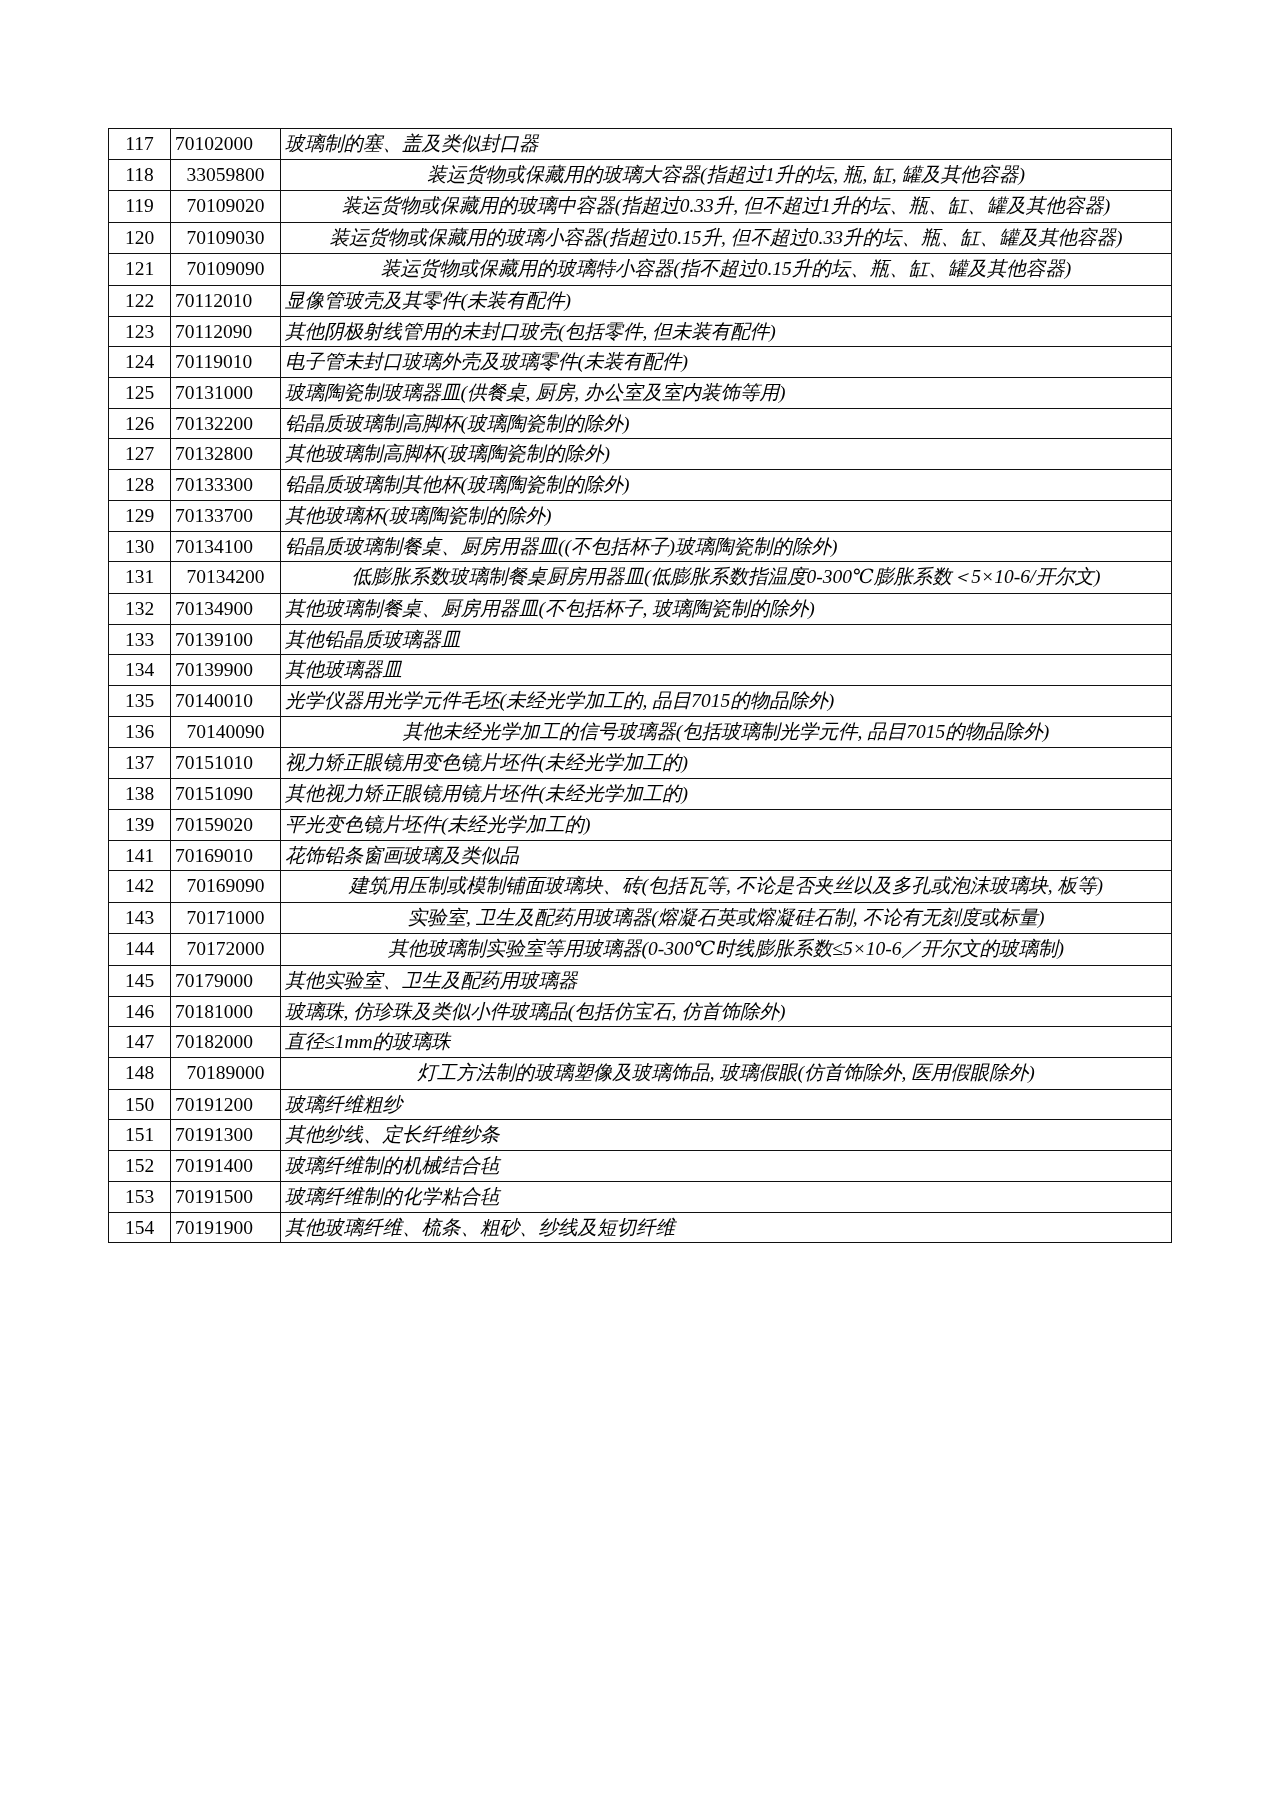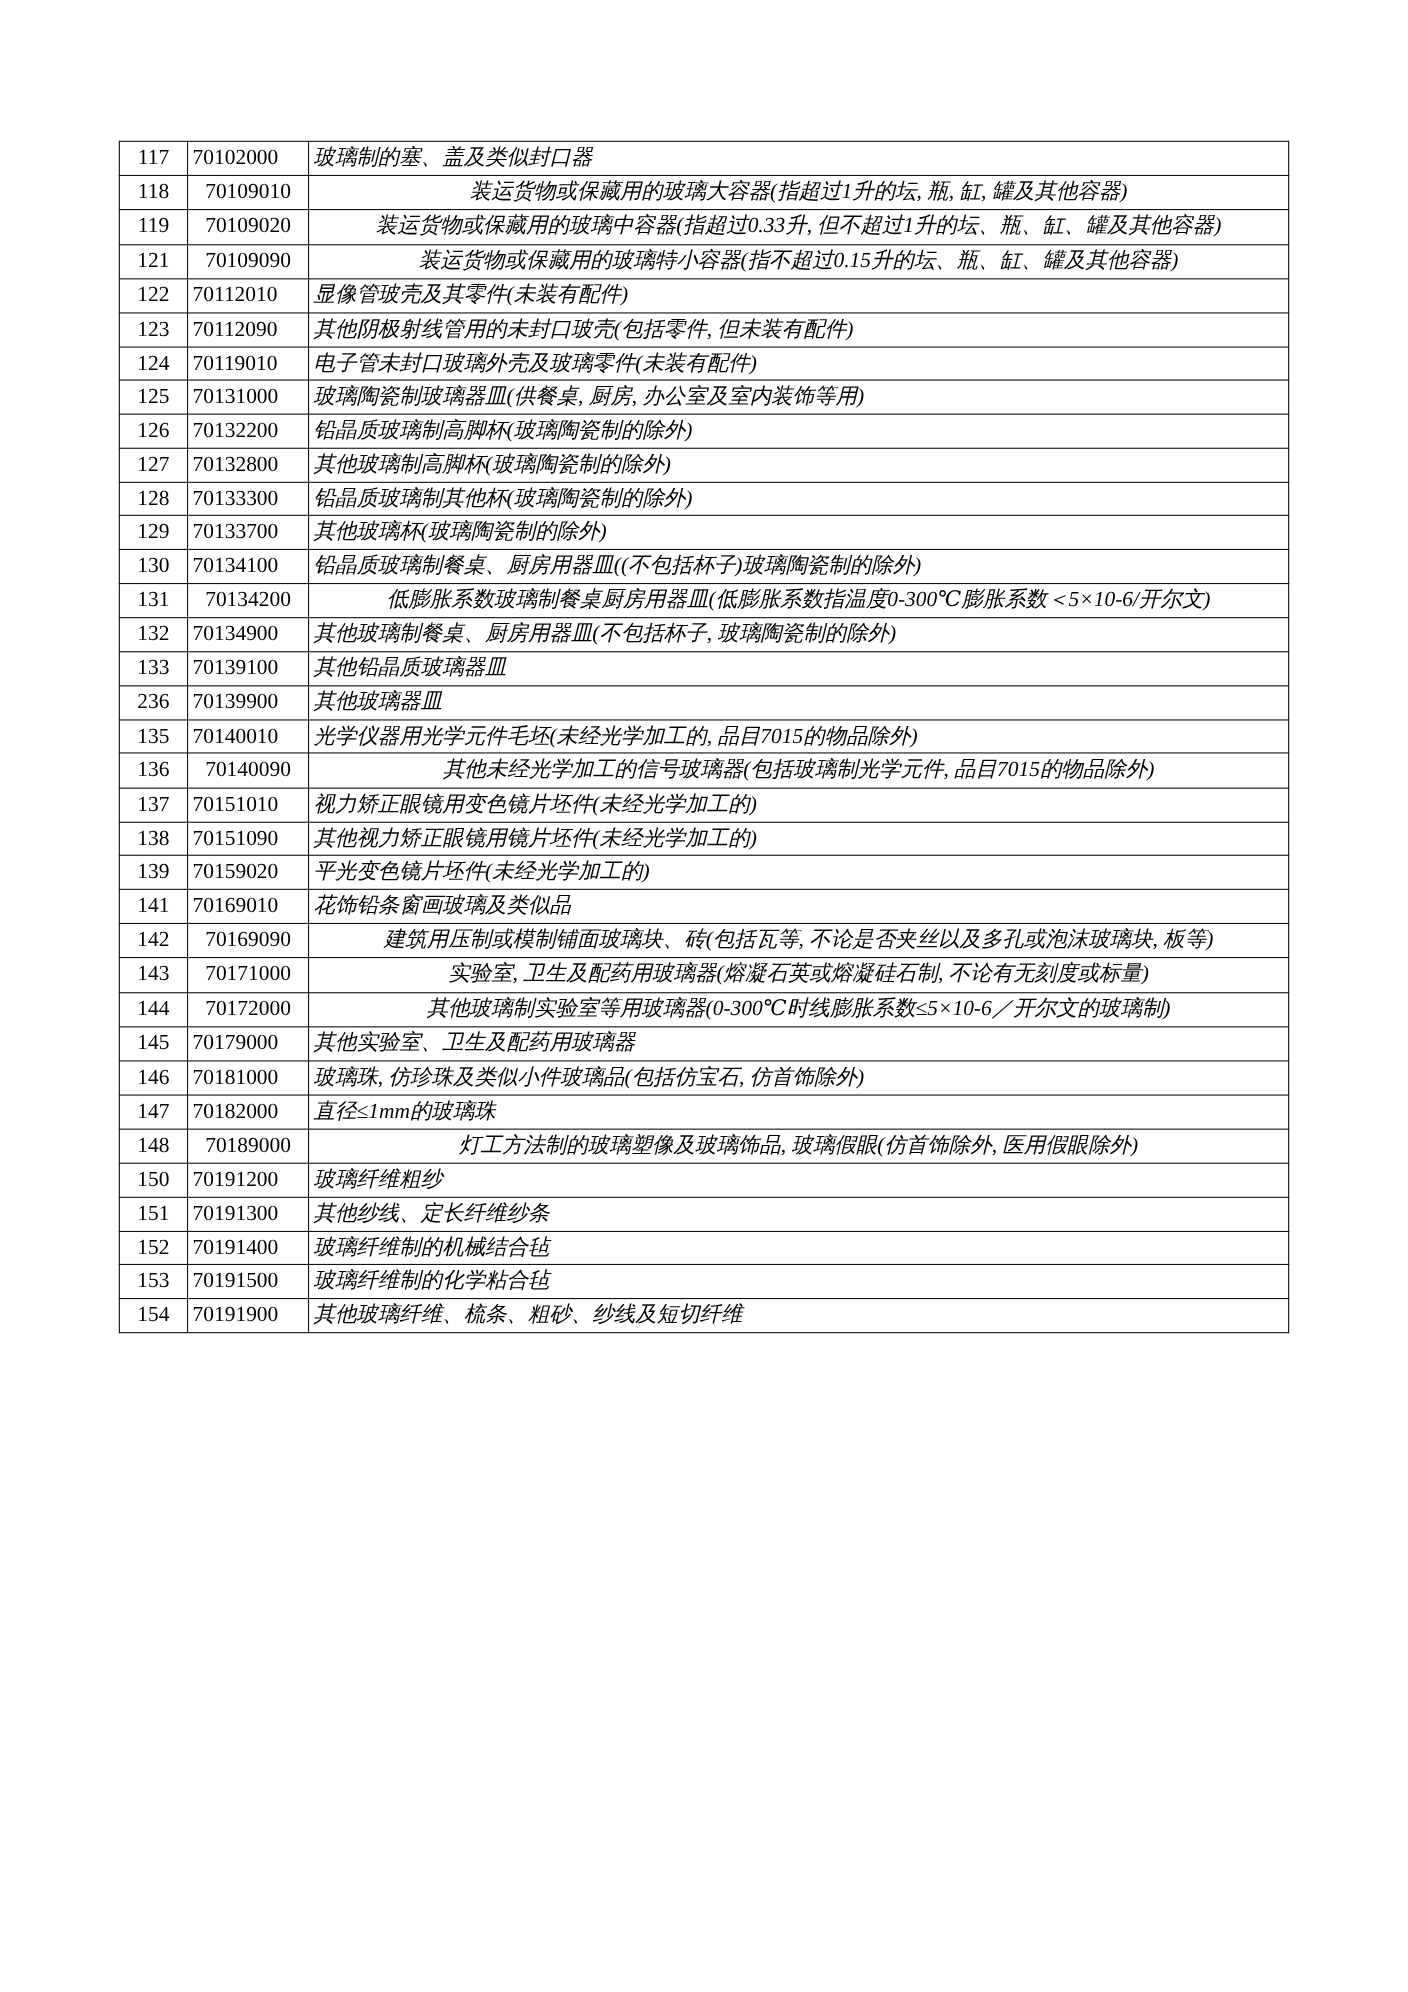--- a/index.html
+++ b/index.html
@@ -70,29 +70,34 @@
       <col class="c-desc">
     </colgroup>
     <tbody>
         <tr>
           <td class="idx">117</td>
           <td class="code">70102000</td>
           <td class="desc">玻璃制的塞、盖及类似封口器</td>
         </tr>
         <tr class="tall">
           <td class="idx">118</td>
-          <td class="code">70109010</td>
+          <td class="code">33059800</td>
           <td class="desc">装运货物或保藏用的玻璃大容器(指超过1升的坛, 瓶, 缸, 罐及其他容器)</td>
         </tr>
         <tr class="tall">
           <td class="idx">119</td>
           <td class="code">70109020</td>
           <td class="desc">装运货物或保藏用的玻璃中容器(指超过0.33升, 但不超过1升的坛、瓶、缸、罐及其他容器)</td>
         </tr>
         <tr class="tall">
+          <td class="idx">120</td>
+          <td class="code">70109030</td>
+          <td class="desc">装运货物或保藏用的玻璃小容器(指超过0.15升, 但不超过0.33升的坛、瓶、缸、罐及其他容器)</td>
+        </tr>
+        <tr class="tall">
           <td class="idx">121</td>
           <td class="code">70109090</td>
           <td class="desc">装运货物或保藏用的玻璃特小容器(指不超过0.15升的坛、瓶、缸、罐及其他容器)</td>
         </tr>
         <tr>
           <td class="idx">122</td>
           <td class="code">70112010</td>
           <td class="desc">显像管玻壳及其零件(未装有配件)</td>
         </tr>
         <tr>
@@ -144,21 +149,21 @@
           <td class="idx">132</td>
           <td class="code">70134900</td>
           <td class="desc">其他玻璃制餐桌、厨房用器皿(不包括杯子, 玻璃陶瓷制的除外)</td>
         </tr>
         <tr>
           <td class="idx">133</td>
           <td class="code">70139100</td>
           <td class="desc">其他铅晶质玻璃器皿</td>
         </tr>
         <tr>
-          <td class="idx">236</td>
+          <td class="idx">134</td>
           <td class="code">70139900</td>
           <td class="desc">其他玻璃器皿</td>
         </tr>
         <tr>
           <td class="idx">135</td>
           <td class="code">70140010</td>
           <td class="desc">光学仪器用光学元件毛坯(未经光学加工的, 品目7015的物品除外)</td>
         </tr>
         <tr class="tall">
           <td class="idx">136</td>

